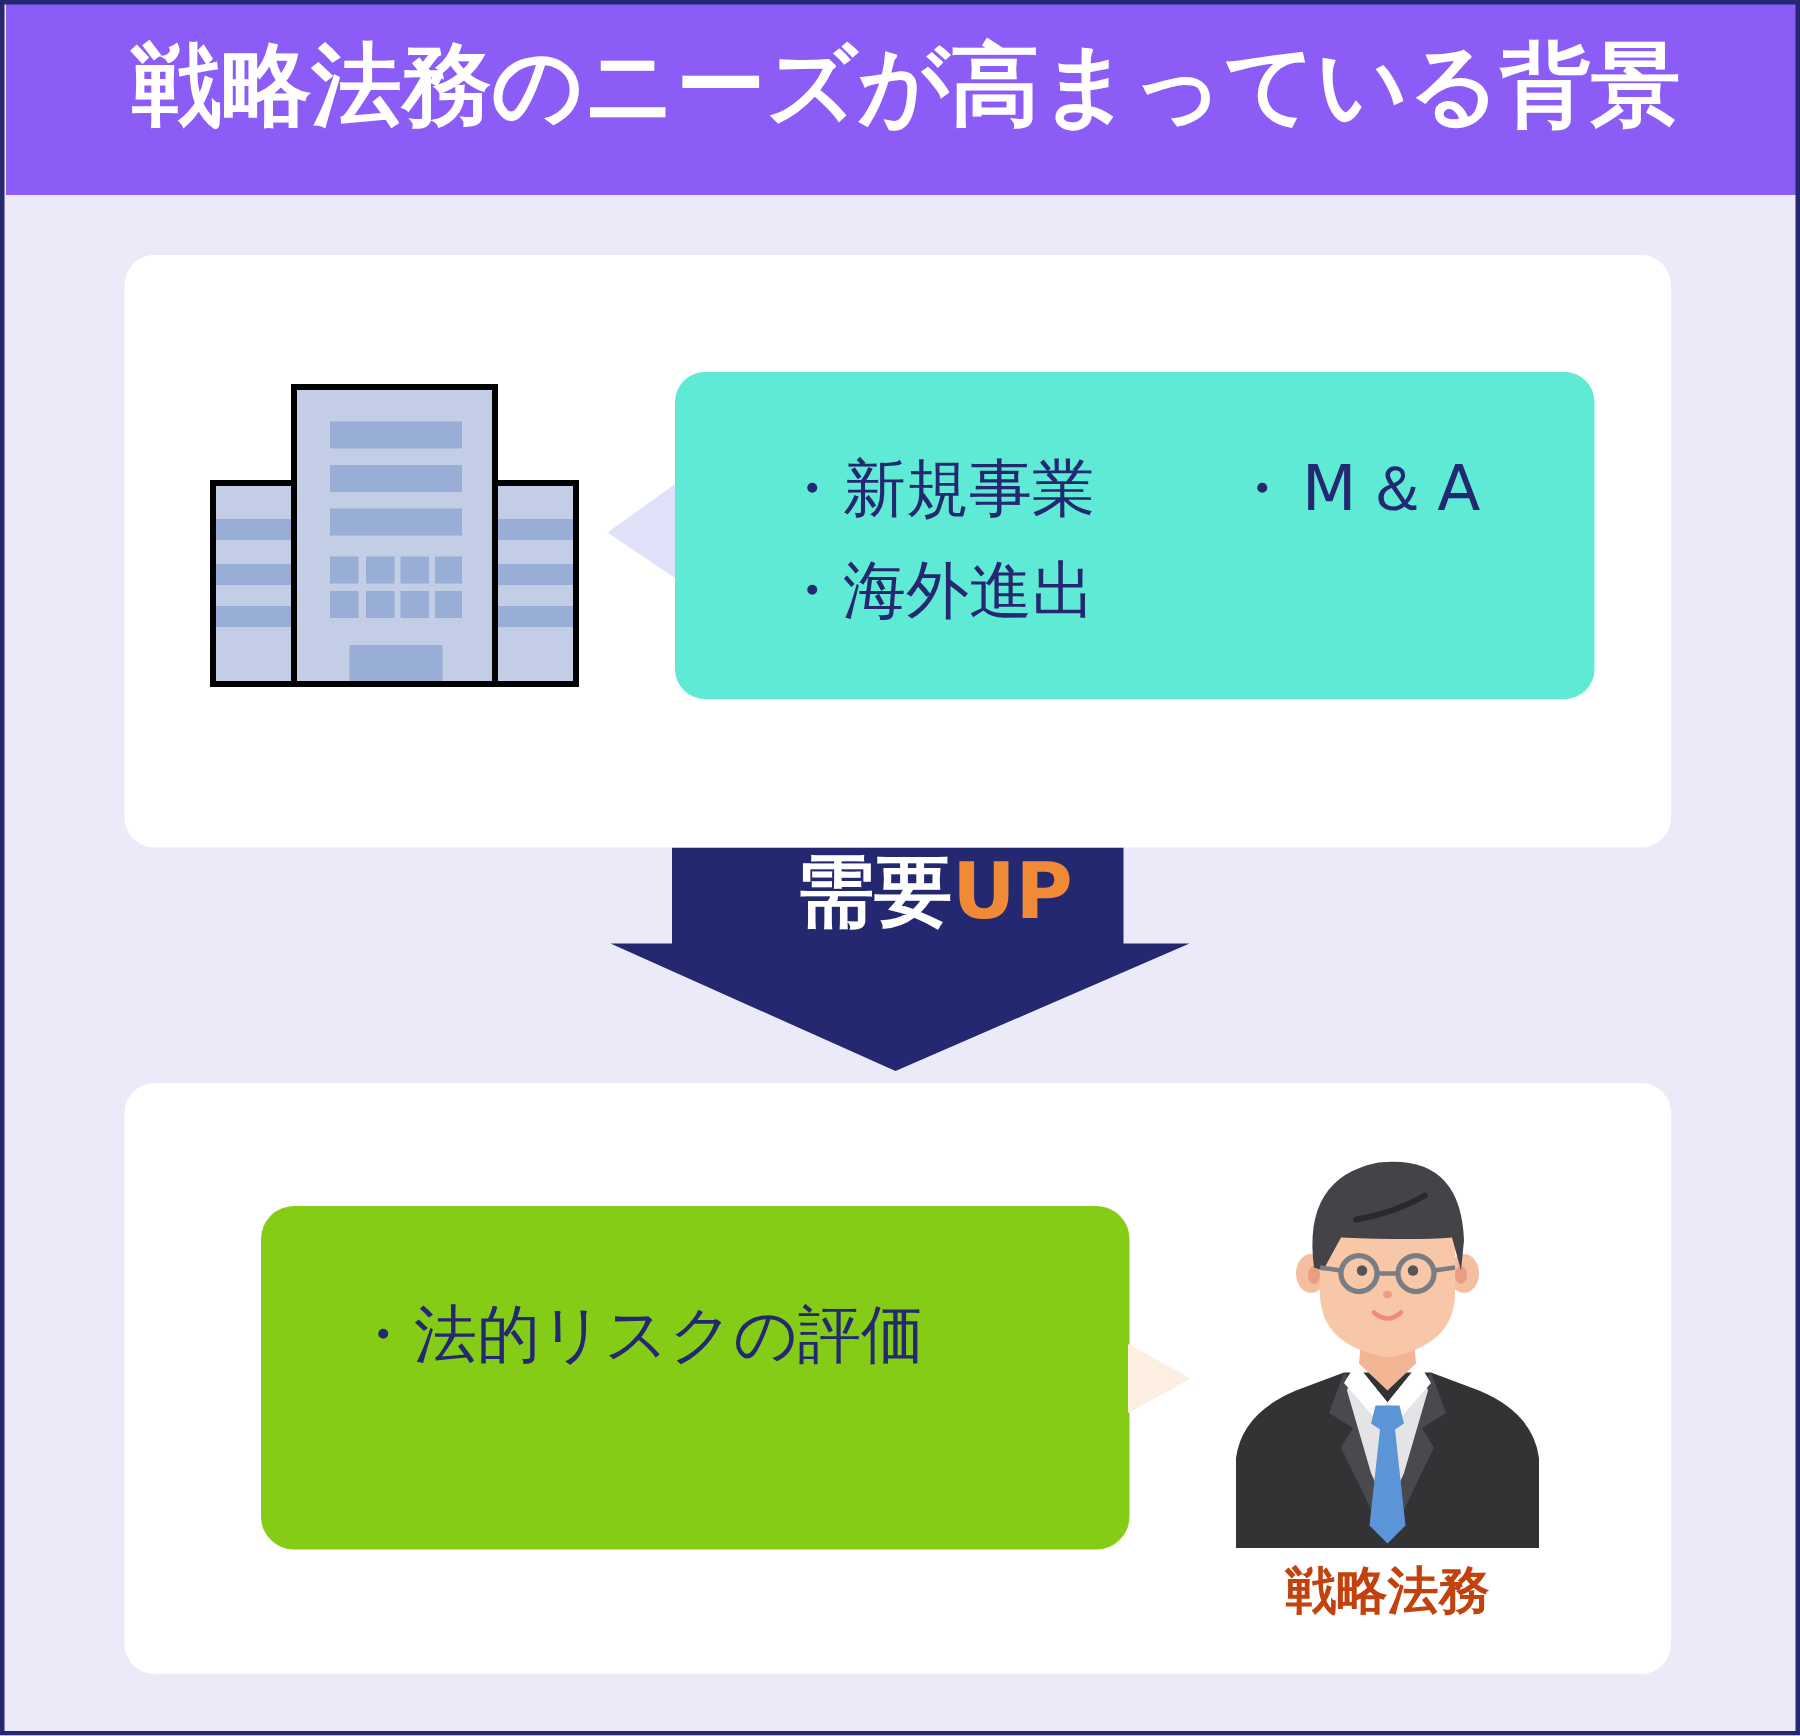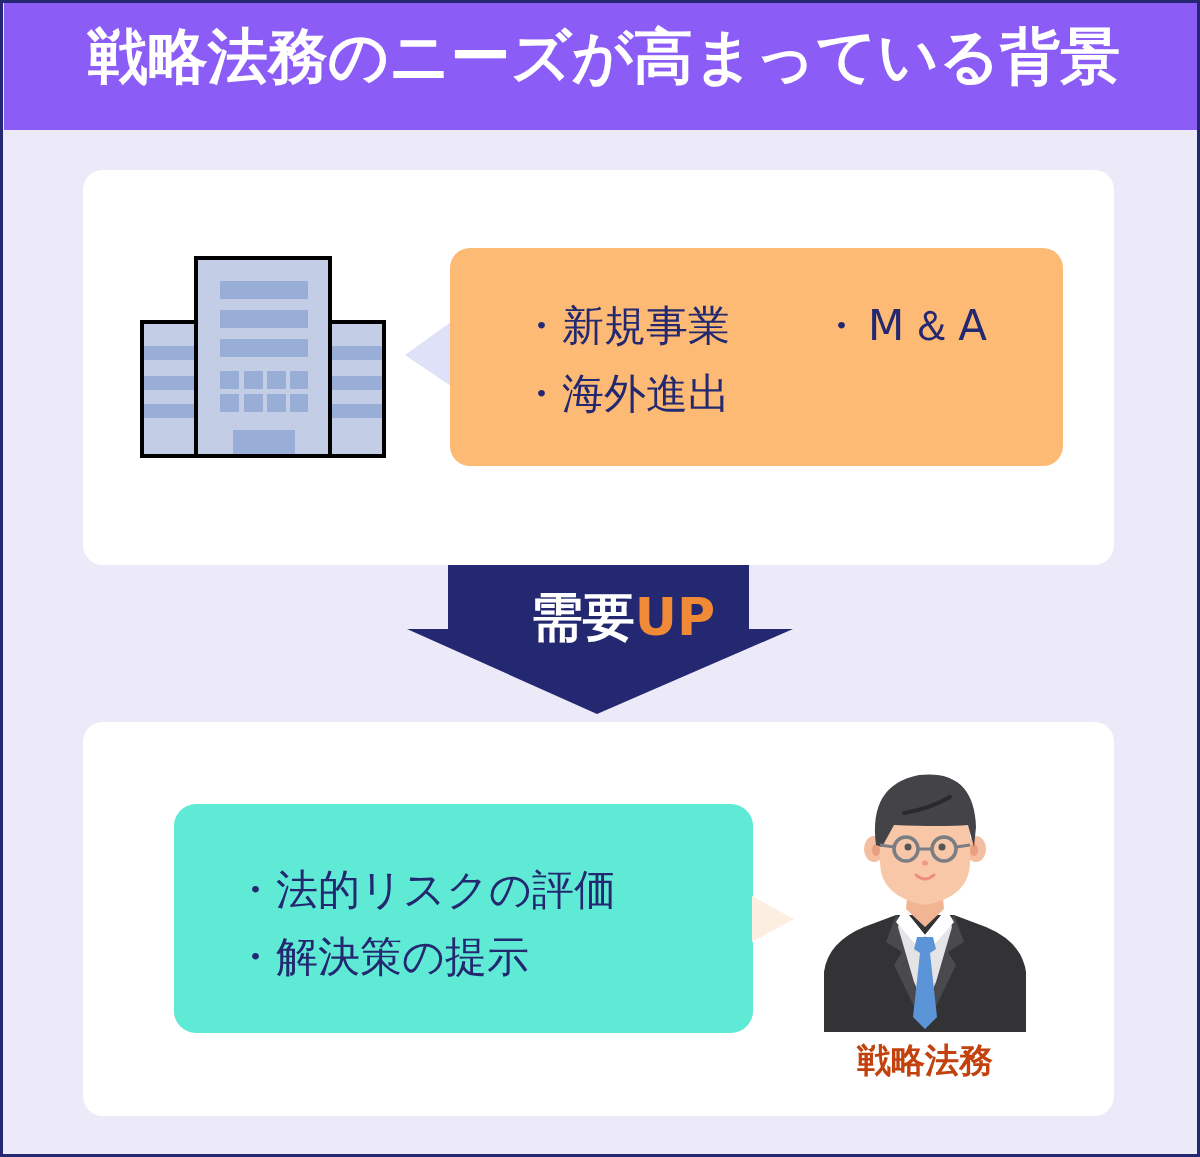--- a/index.html
+++ b/index.html
@@ -39,43 +39,43 @@
   
   .building { position: absolute; left: 57px; top: 86px; width: 247px; height: 202px; }
   .bld-label {
     position: absolute; left: 100px; top: 308px; width: 160px; text-align: center;
     font-size: 34px; font-weight: bold; color: #232870;
   }
 
   
   .bubble1 {
     position: absolute; left: 367px; top: 78px; width: 613px; height: 218px;
-    background: #fdba74; border-radius: 20px;
+    background: #5eead4; border-radius: 20px;
   }
   .bubble1-tail {
     position: absolute; left: 322px; top: 152px; width: 46px; height: 64px;
   }
   .b1-row { position: absolute; font-size: 42px; color: #232870; white-space: nowrap; }
   .b1-a { left: 70px; top: 50px; }
   .b1-b { left: 370px; top: 50px; letter-spacing: 6px; }
   .b1-c { left: 70px; top: 118px; }
   .b1-d { left: 370px; top: 128px; font-size: 32px; }
 
   
   .arrow { position: absolute; left: 407px; top: 565px; width: 386px; height: 150px; }
   .arrow-label {
-    position: absolute; left: 448px; top: 583px; width: 350px; text-align: center;
+    position: absolute; left: 448px; top: 560px; width: 350px; text-align: center;
     font-size: 52px; font-weight: bold; color: #ffffff; white-space: nowrap;
   }
   .arrow-label .up { color: #f08a36; }
 
   
   .bubble2 {
     position: absolute; left: 91px; top: 82px; width: 579px; height: 229px;
-    background: #5eead4; border-radius: 22px;
+    background: #84cc16; border-radius: 22px;
   }
   .bubble2-tail { position: absolute; left: 669px; top: 174px; width: 42px; height: 46px; }
   .b2-row { position: absolute; left: 60px; font-size: 42px; color: #232870; white-space: nowrap; }
   .b2-a { top: 58px; }
   .b2-b { top: 125px; }
 
   .person { position: absolute; left: 741px; top: 45px; width: 202px; height: 265px; }
   .person-label {
     position: absolute; left: 742px; top: 316px; width: 200px; text-align: center;
     font-size: 34px; font-weight: bold; color: #c2410c; white-space: nowrap;
@@ -127,21 +127,20 @@
 </div>
 
 <svg class="arrow" viewBox="0 0 386 150" xmlns="http://www.w3.org/2000/svg">
   <polygon points="41,0 342,0 342,64 386,64 190,149 0,64 41,64" fill="#232870"></polygon>
 </svg>
 <div class="arrow-label"><span>需要</span><span class="up">UP</span></div>
 
 <div class="card bottom">
   <div class="bubble2">
     <div class="b2-row b2-a">・法的リスクの評価</div>
-    <div class="b2-row b2-b">・解決策の提示</div>
   </div>
   <svg class="bubble2-tail" viewBox="0 0 42 46" xmlns="http://www.w3.org/2000/svg">
     <polygon points="0,0 42,23 0,46" fill="#fdeee2"></polygon>
   </svg>
 
   <svg class="person" viewBox="0 0 202 265" xmlns="http://www.w3.org/2000/svg">
 
     <path d="M0,265 L0,205 Q4,175 40,160 L72,148 L130,148 L162,160 Q198,175 202,205 L202,265 Z" fill="#333336"></path>
 
     <path d="M72,148 L62,175 L78,185 L70,198 L100,260 L101,185 Z" fill="#4a4a4e"></path>

